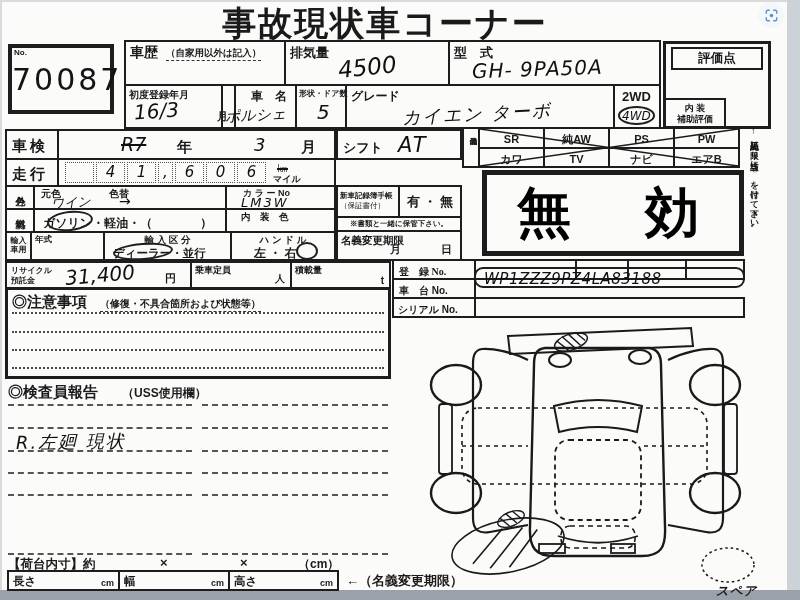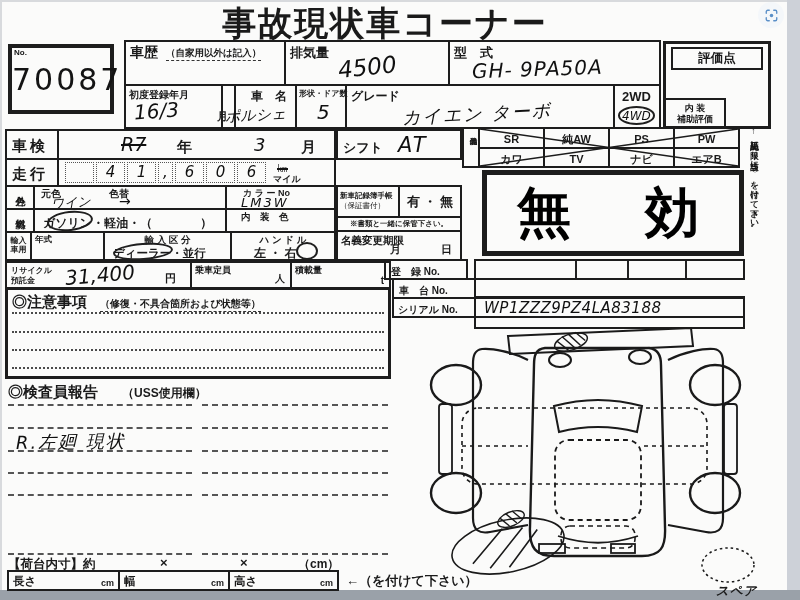--- a/index.html
+++ b/index.html
@@ -196,32 +196,32 @@
       <path d="M2,2 L260,39 M2,39 L260,2" stroke="#1c1c1c" stroke-width="1.6" fill="none"></path>
     </svg>
   </div>
 
   <div class="abs vtext" style="left:748px;top:127px;height:230px;font-size:8.5px;font-weight:bold;line-height:13px;">←純正品に限り該当に○を付けて下さい。</div>
 
   <div class="cell" style="left:482px;top:170px;width:262px;height:86px;border-width:5px;">
     <div class="lbl" style="font-size:54px;line-height:74px;text-align:center;letter-spacing:10px;color:#000;">無　効</div>
   </div>
 
-  <div class="cell" style="left:384px;top:259px;width:84px;height:21px;">
+  <div class="cell" style="left:392px;top:259px;width:84px;height:21px;font-family:Liberation Serif, serif;">
     <span class="lbl" style="font-size:10px;line-height:17px;margin-left:5px;">登　録 No.</span>
   </div>
   <div class="cell" style="left:474px;top:259px;width:271px;height:21px;">
     <div class="vdiv" style="left:99px;top:0;height:17px;"></div>
     <div class="vdiv" style="left:151px;top:0;height:17px;"></div>
     <div class="vdiv" style="left:209px;top:0;height:17px;"></div>
   </div>
   <div class="cell" style="left:392px;top:278px;width:84px;height:21px;">
     <span class="lbl" style="font-size:10px;line-height:17px;margin-left:5px;">車　台 No.</span>
   </div>
-  <div class="cell" style="left:474px;top:296px;width:271px;height:33px;">
+  <div class="cell" style="left:474px;top:267px;width:271px;height:21px;border-radius:9px;">
     <span class="abs hw" style="left:8px;top:1px;font-size:15px;letter-spacing:0.5px;white-space:nowrap;">WP1ZZZ9PZ4LA83188</span>
   </div>
   <div class="cell" style="left:392px;top:297px;width:84px;height:21px;">
     <span class="lbl" style="font-size:10px;line-height:17px;margin-left:4px;">シリアル No.</span>
   </div>
   <div class="cell" style="left:474px;top:297px;width:271px;height:21px;"></div>
 
   <div class="cell" style="left:5px;top:261px;width:187px;height:28px;">
     <div class="lbl" style="font-size:8px;line-height:10px;margin:3px 0 0 4px;">リサイクル</div>
     <div class="lbl" style="font-size:8px;line-height:10px;margin-left:4px;">預託金</div>
@@ -327,15 +327,15 @@
     <span class="abs lbl" style="right:4px;bottom:1px;font-size:9px;">cm</span>
   </div>
   <div class="cell" style="left:118px;top:570px;width:112px;height:21px;">
     <span class="abs lbl" style="left:4px;top:2px;font-size:11.5px;">幅</span>
     <span class="abs lbl" style="right:4px;bottom:1px;font-size:9px;">cm</span>
   </div>
   <div class="cell" style="left:228px;top:570px;width:111px;height:21px;">
     <span class="abs lbl" style="left:4px;top:2px;font-size:11.5px;">高さ</span>
     <span class="abs lbl" style="right:4px;bottom:1px;font-size:9px;">cm</span>
   </div>
-  <span class="abs lbl" style="left:346px;top:572px;font-size:13px;">←（を付けて下さい）</span>
+  <span class="abs lbl" style="left:346px;top:572px;font-size:13px;">←（名義変更期限）</span>
 
 </div>
 
 </body></html>

